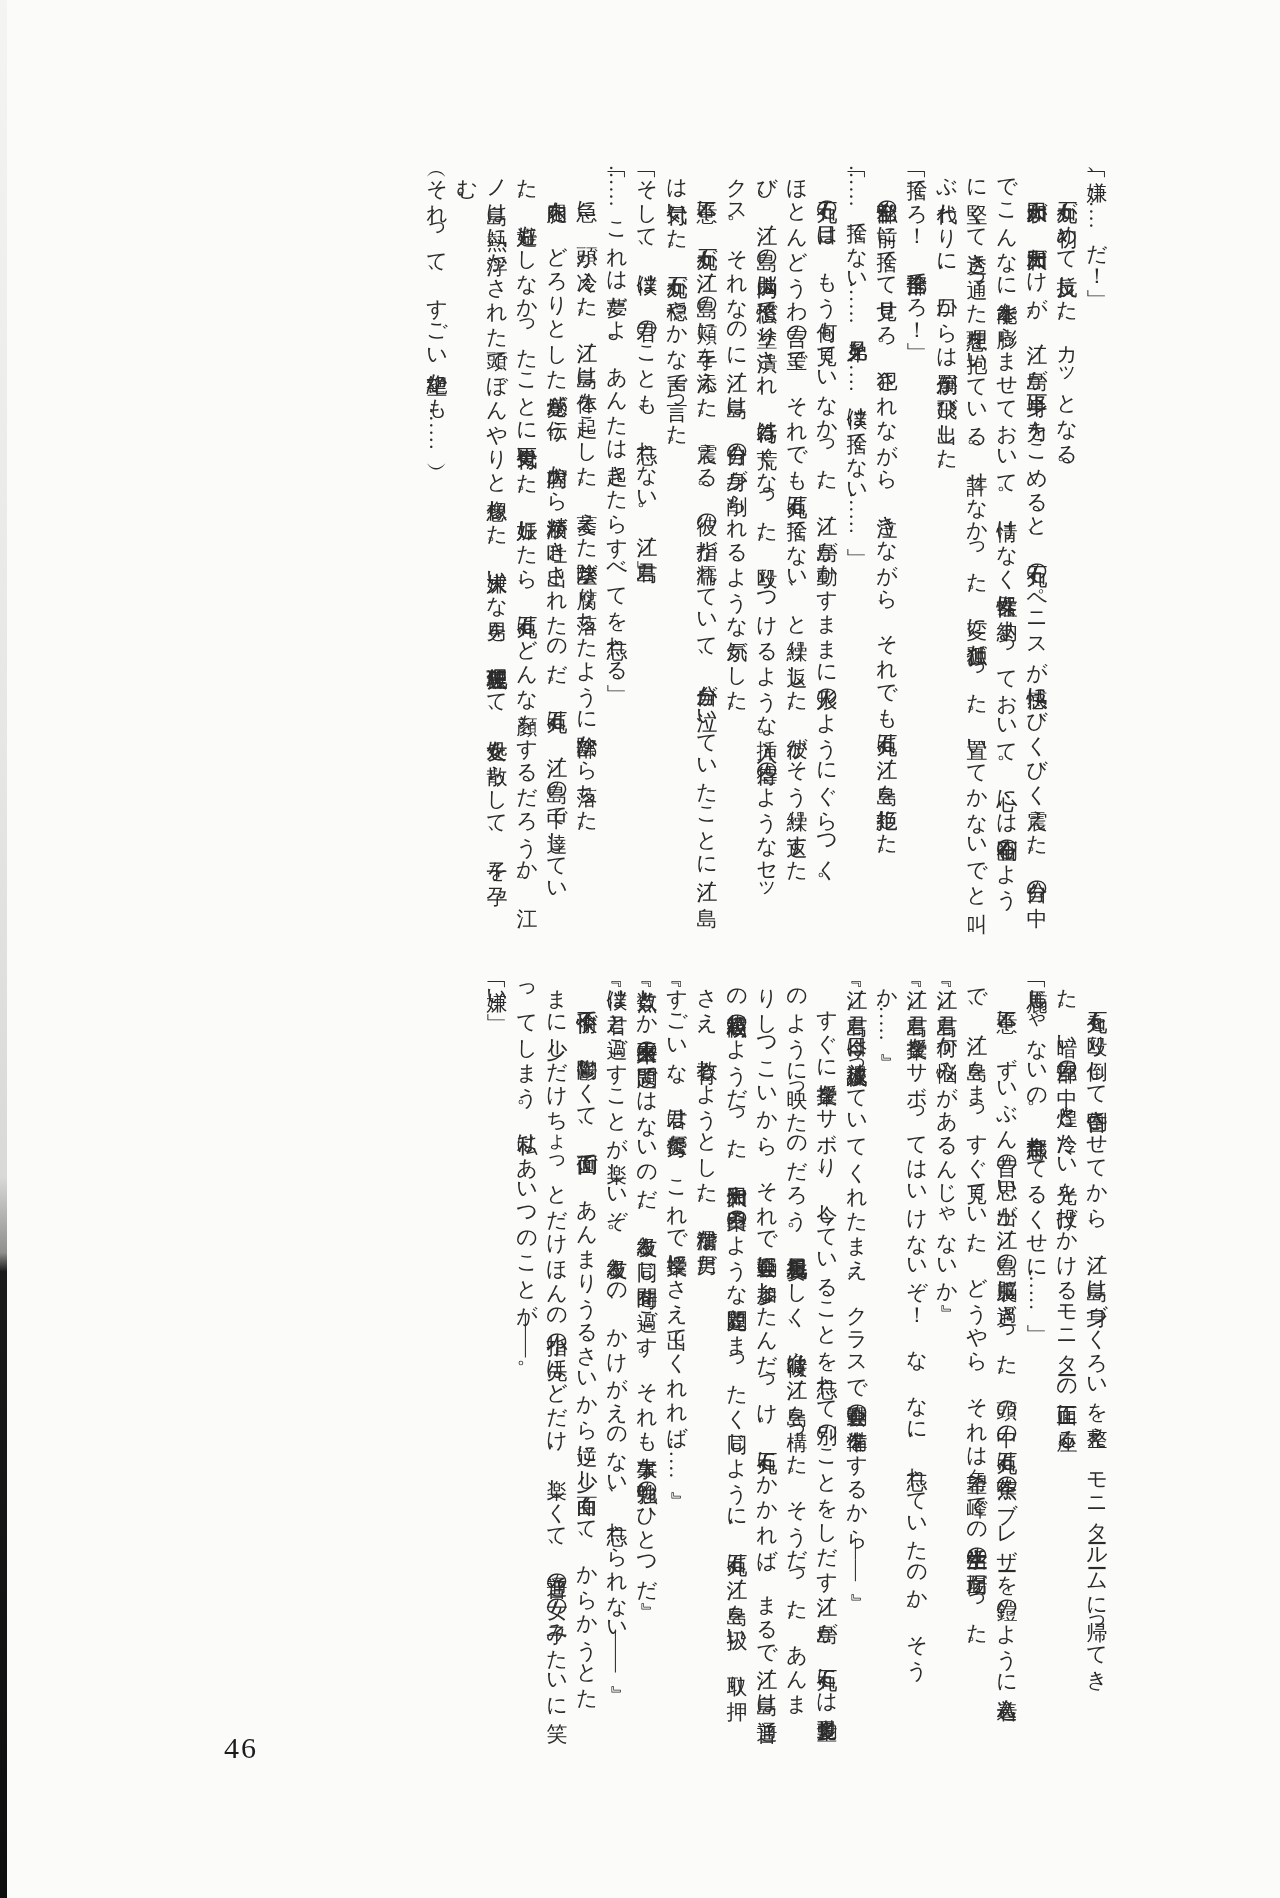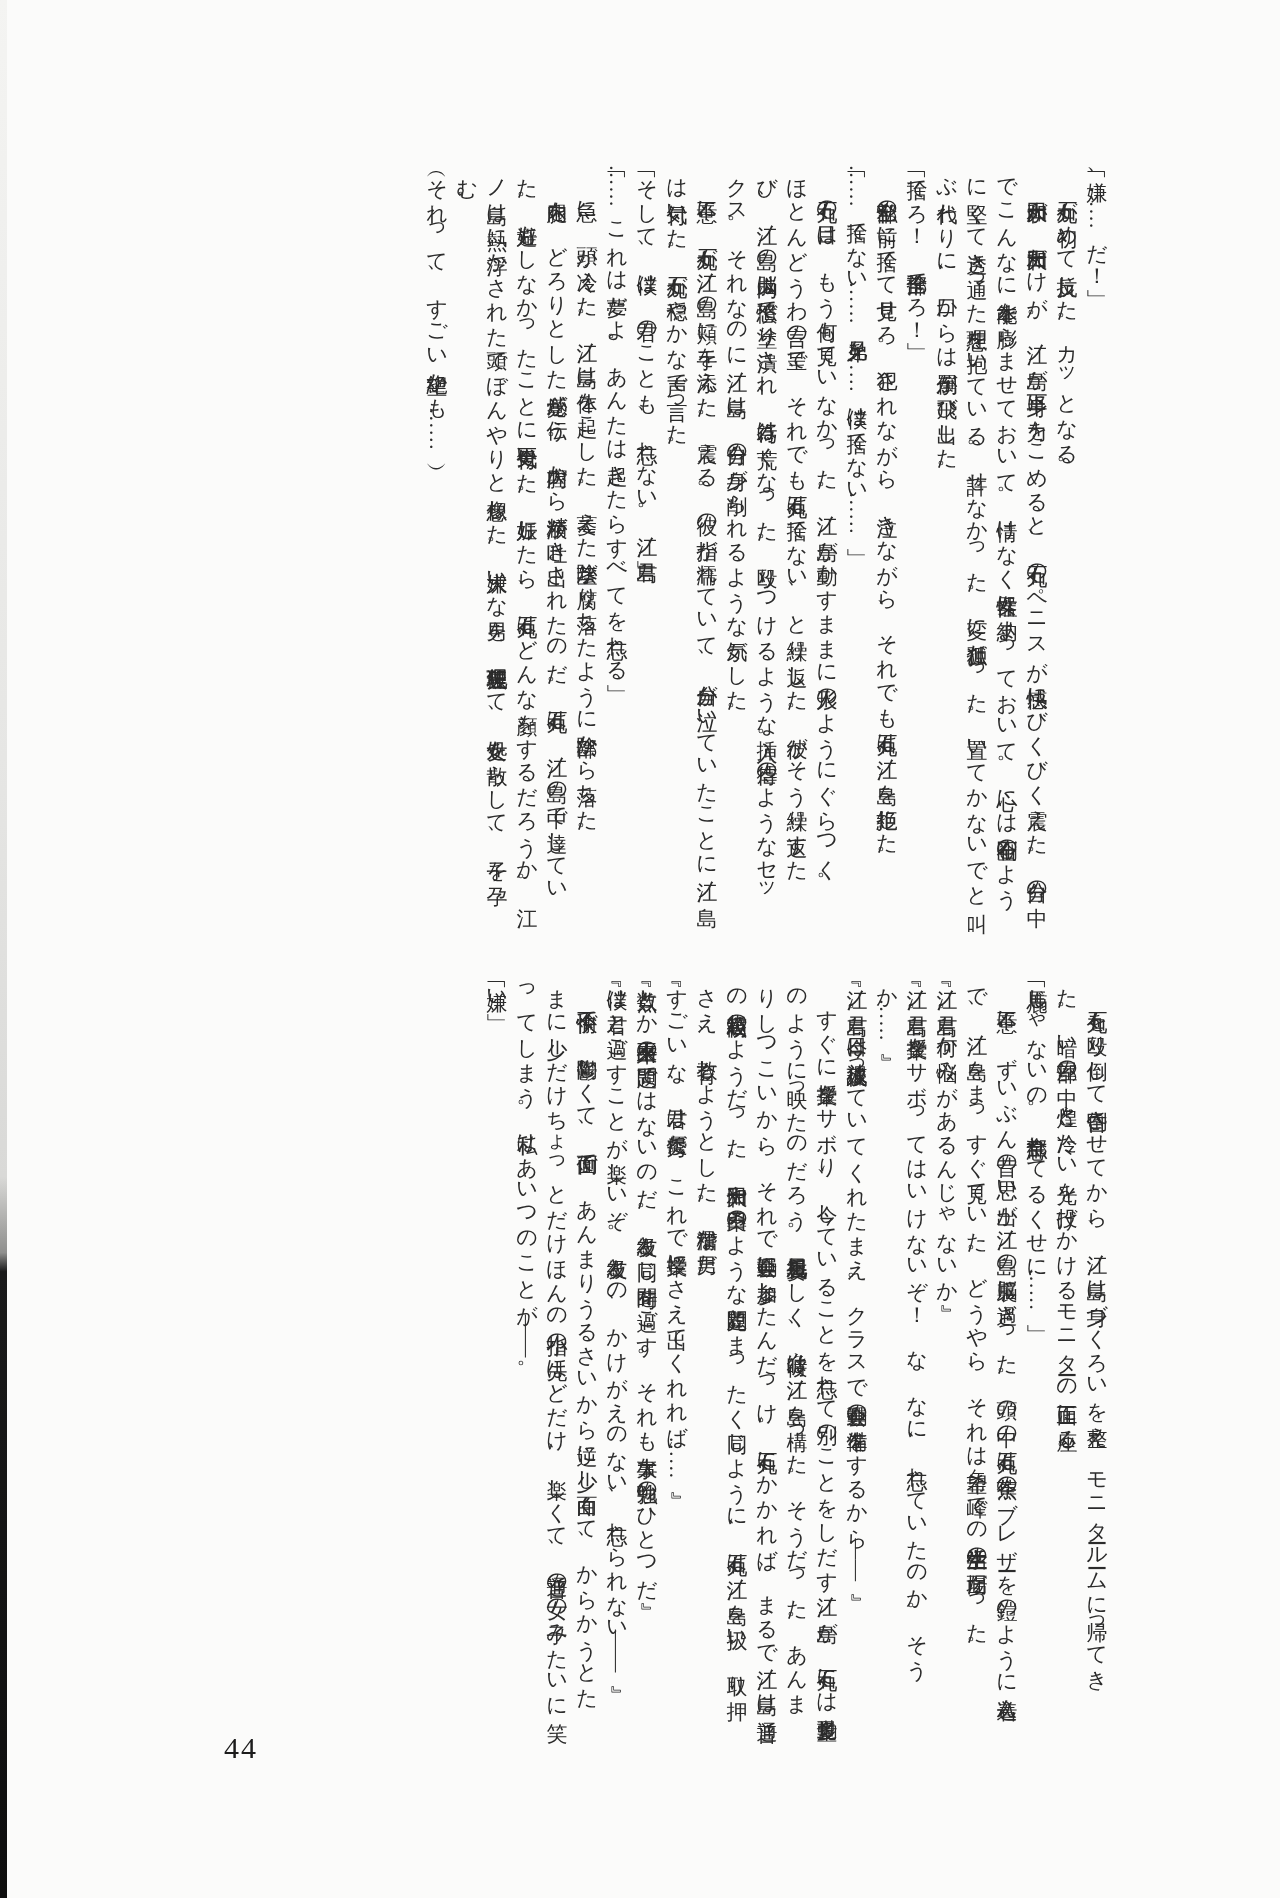--- a/index.html
+++ b/index.html
@@ -58,14 +58,14 @@
       <p class="para">『江ノ島君。何か悩みがあるんじゃないか』</p>
       <p class="para">『江ノ島君。授業をサボってはいけないぞ！　な、なに、忘れていたのか。そうか……』</p>
       <p class="para">『江ノ島君。今日は放課後残っていてくれたまえ。クラスで運動会の準備をするから――』</p>
       <p class="para indent">すぐに授業をサボり、今していることを忘れて別のことをしだす江ノ島が、石丸には多動児童のように映ったのだろう。風紀委員長らしく、時々彼は江ノ島を構った。そうだった。あんまりしつこいから、それで運動会に参加したんだっけ。石丸にかかれば、まるで江ノ島は普通の超高校級のようだった。大和田や桑田のような問題児とまったく同じように、石丸は江ノ島を扱い、取り押さえ、教育しようとした。滑稽な男だ。</p>
       <p class="para">『すごいな、君は優秀だ。これで授業にさえ出てくれれば……』</p>
       <p class="para">『点数とか出来不出来の問題ではないのだ。級友と同じ時間を過ごす。それも大事な勉強のひとつだ』</p>
       <p class="para">『僕は君と過ごすことが楽しいぞ。級友との、かけがえのない、忘れられない――』</p>
       <p class="para indent">不愉快で、鬱陶しくて、面倒で、あんまりうるさいから逆に少し面白くて、からかうとたまに少しだけちょっとだけほんの小指の先ほどだけ、楽しくて、普通の女の子みたいに笑ってしまう。私はあいつのことが――。</p>
       <p class="para">「嫌い」</p>
     </div>
-  <div class="pageno">44</div>
+  <div class="pageno">46</div>
 </div>
 
 </body></html>

